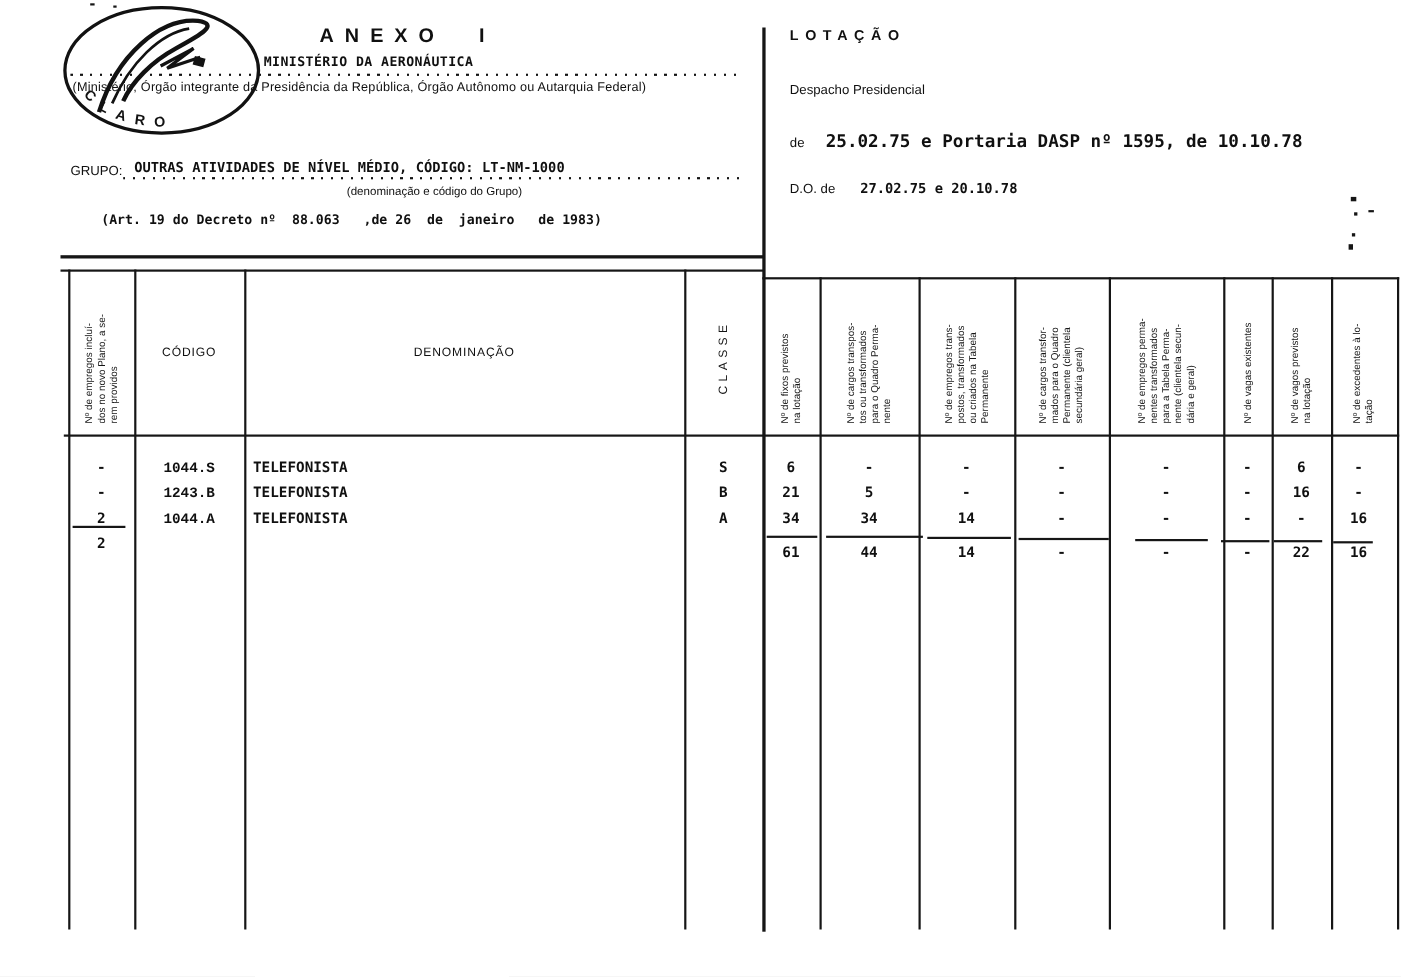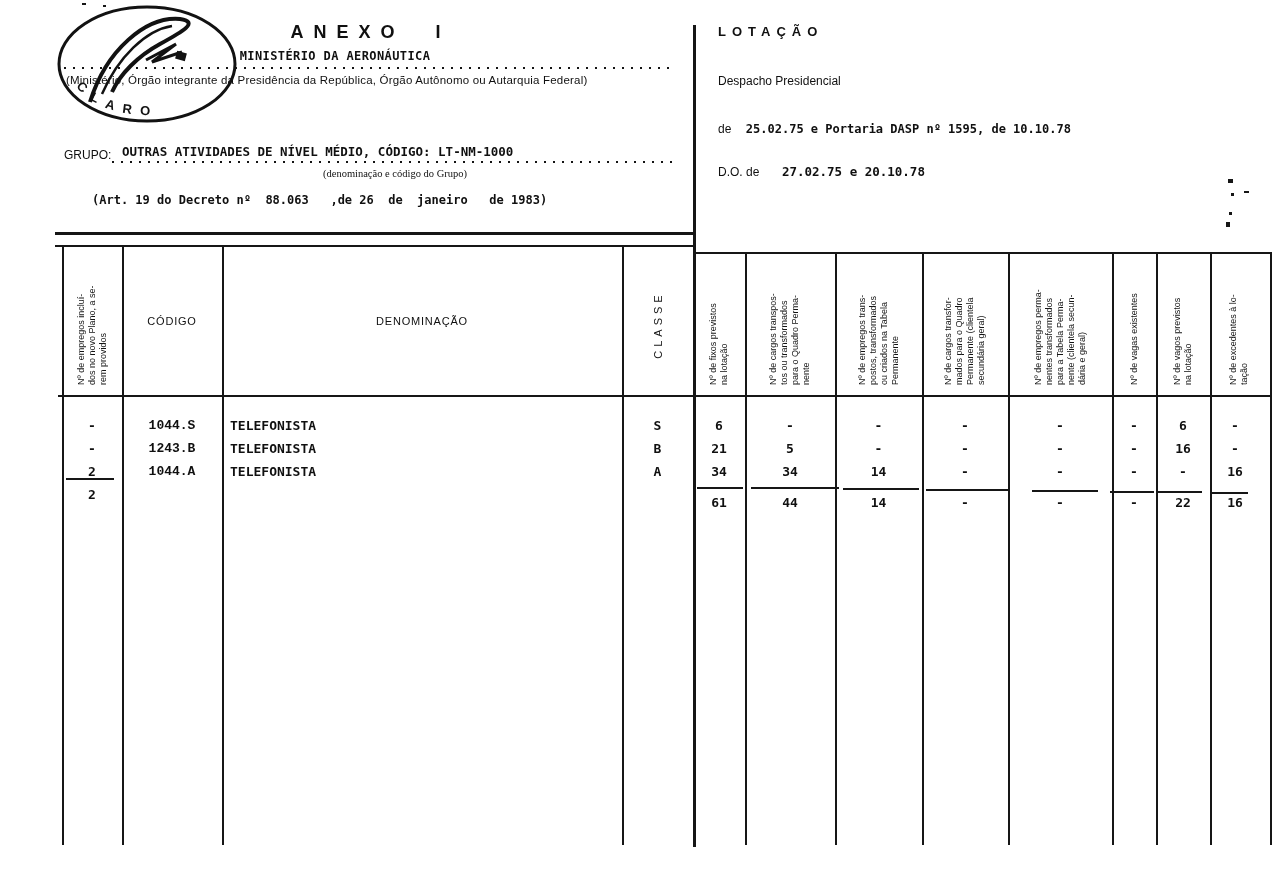--- a/index.html
+++ b/index.html
@@ -49,40 +49,40 @@
   <div class="abs mono ctr" style="left:215px;top:49px;width:240px;font-size:12px;letter-spacing:0.4px;">MINISTÉRIO DA AERONÁUTICA</div>
 
   <div class="dotted" style="left:64px;top:67px;width:612px;"></div>
 
   <div class="abs small" style="left:66px;top:74px;width:606px;font-size:11.5px;">(Ministério, Órgão integrante da Presidência da República, Órgão Autônomo ou Autarquia Federal)</div>
 
 
   <div class="abs lbl" style="left:64px;top:148px;">GRUPO:</div>
   <div class="abs mono" style="left:122px;top:144px;font-size:12.5px;">OUTRAS ATIVIDADES DE NÍVEL MÉDIO, CÓDIGO: LT-NM-1000</div>
   <div class="dotted" style="left:112px;top:161px;width:564px;"></div>
-  <div class="abs ctr" style="left:300px;top:168px;width:190px;font-size:10.5px;font-family:Liberation Serif, serif;">(denominação e código do Grupo)</div>
+  <div class="abs ctr" style="left:300px;top:168px;width:190px;font-size:10.5px;">(denominação e código do Grupo)</div>
 
   <div class="abs mono pre" style="left:92px;top:193px;font-size:12px;">(Art. 19 do Decreto nº  88.063   ,de 26  de  janeiro   de 1983)</div>
 
   <svg class="abs" style="left:50px;top:2px;" width="194" height="126" viewBox="0 0 194 126">
     <ellipse cx="97" cy="62" rx="88" ry="57" fill="none" stroke="#121212" stroke-width="3"></ellipse>
     <path d="M 40,100 C 56,48 96,14 130,17 C 150,20 132,30 110,42 C 88,54 70,72 62,90" fill="none" stroke="#121212" stroke-width="4"></path>
     <path d="M 52,92 C 68,55 96,28 122,24" fill="none" stroke="#121212" stroke-width="2.5"></path>
     <path d="M 96,58 L 126,42 L 102,60 L 132,50" fill="none" stroke="#121212" stroke-width="3"></path>
     <rect x="126" y="50" width="10" height="8" fill="#121212" transform="rotate(15 131 54)"></rect>
     <path id="stampArc" d="M 20,72 A 78,50 0 0 0 172,76" fill="none" stroke="none"></path>
     <text font-family="Liberation Sans, sans-serif" font-size="13" font-weight="bold" letter-spacing="9" fill="#121212">
       <textPath href="#stampArc" startOffset="14">CLARO</textPath>
     </text>
   </svg>
 
   <div class="abs" style="left:718px;top:24px;font-size:13px;font-weight:700;letter-spacing:6px;">LOTAÇÃO</div>
   <div class="abs lbl" style="left:718px;top:74px;">Despacho Presidencial</div>
   <div class="abs" style="left:718px;top:119px;">
-    <span class="lbl">de</span><span class="mono pre" style="font-size:12px;">  25.02.75 e Portaria DASP nº 1595, de 10.10.78</span>
+    <span class="lbl">de</span><span class="mono pre" style="font-size:16px;">  25.02.75 e Portaria DASP nº 1595, de 10.10.78</span>
   </div>
   <div class="abs" style="left:718px;top:162px;">
     <span class="lbl">D.O. de</span><span class="mono pre" style="font-size:12.5px;">   27.02.75 e 20.10.78</span>
   </div>
 
   <div class="speck" style="left:1228px;top:179px;width:5px;height:4px;"></div>
   <div class="speck" style="left:1231px;top:193px;width:3px;height:3px;"></div>
   <div class="speck" style="left:1244px;top:191px;width:5px;height:2px;"></div>
   <div class="speck" style="left:1229px;top:212px;width:3px;height:3px;"></div>
   <div class="speck" style="left:1226px;top:222px;width:4px;height:5px;"></div>

